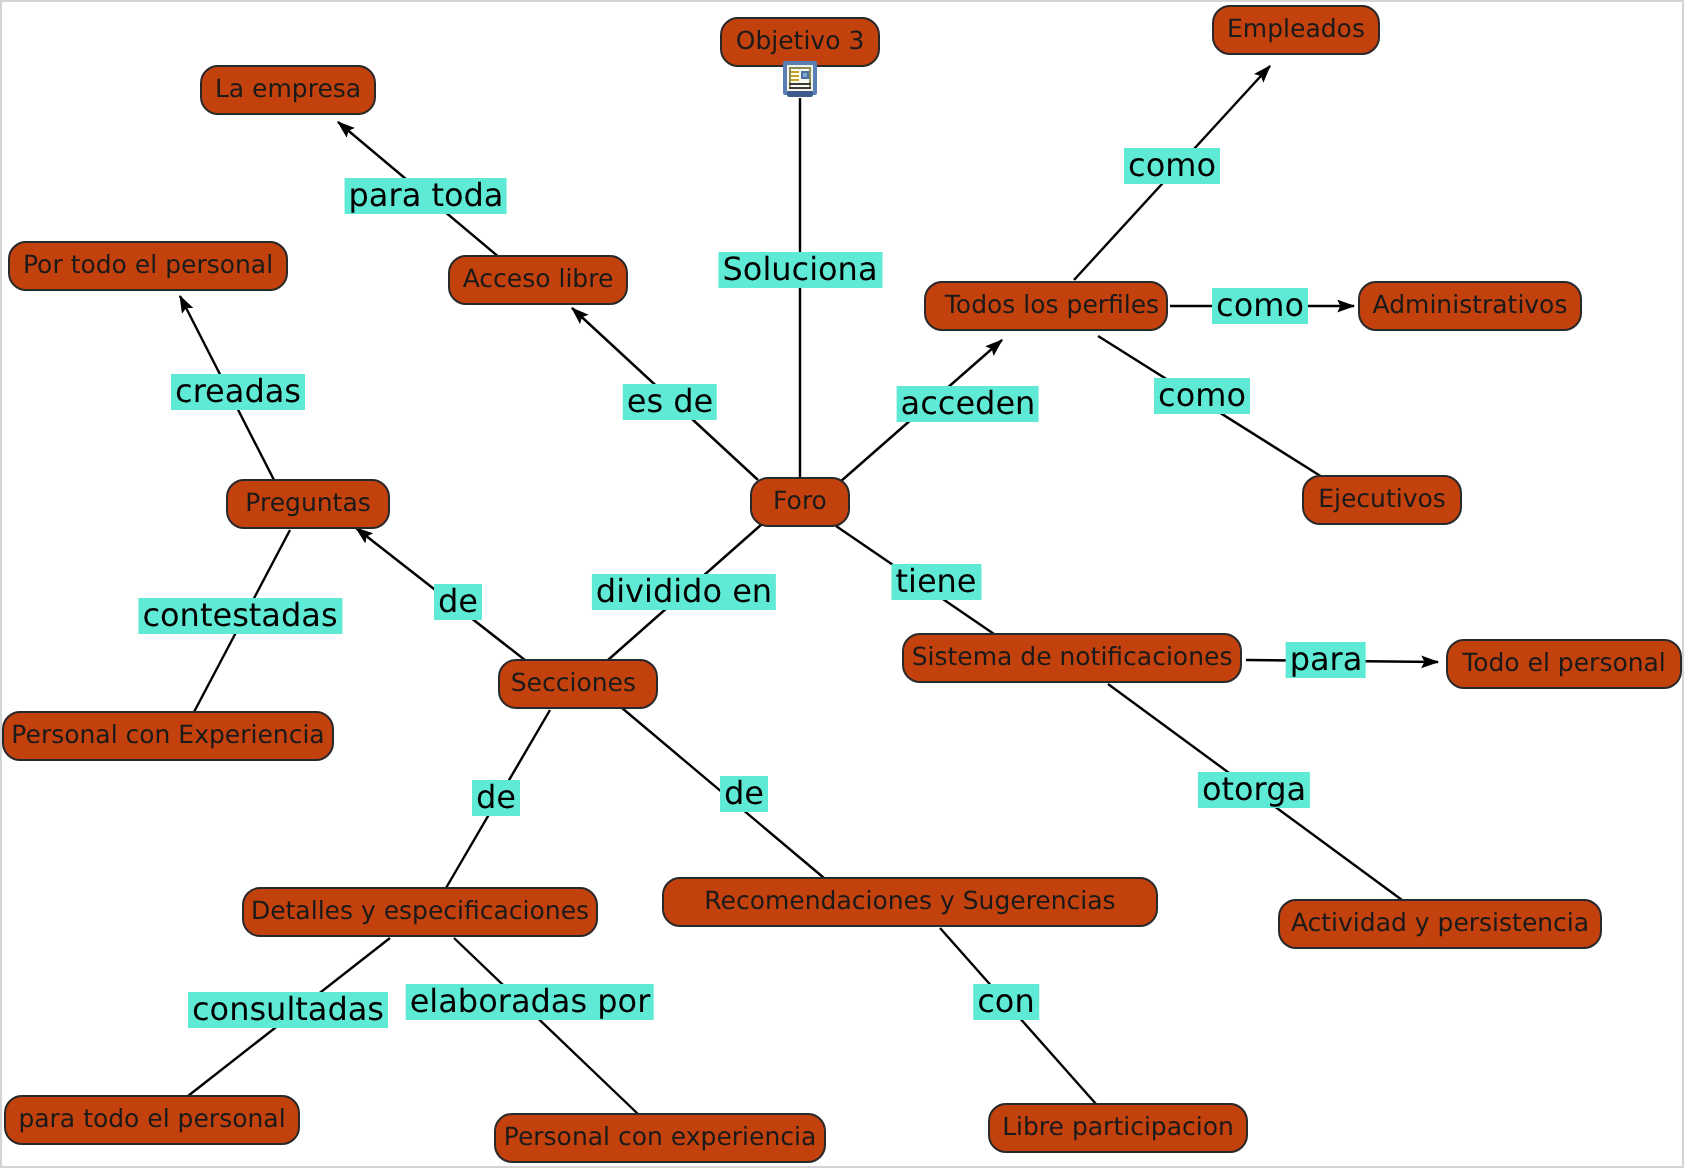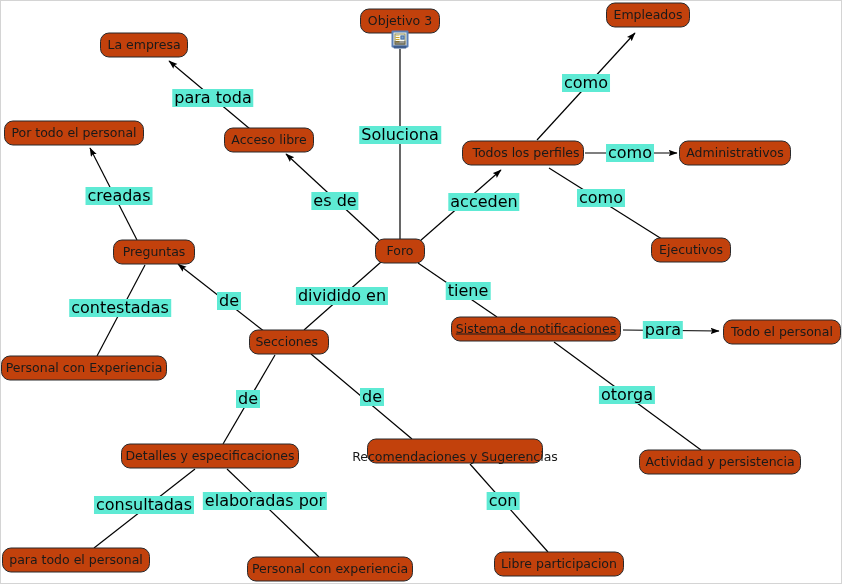--- a/index.html
+++ b/index.html
@@ -200,39 +200,39 @@
       </div>
       <div class="node" style="left: 690px; top: 249px; width: 80px;">
         <span>Ejecutivos</span>
       </div>
       <div class="node" style="left: 153px; top: 251px; width: 82px;">
         <span>Preguntas</span>
       </div>
       <div class="node" style="left: 399px; top: 250px; width: 50px;">
         <span>Foro</span>
       </div>
-      <div class="node" style="left: 535px; top: 328px; width: 170px; text-decoration: underline;">
+      <div class="node" style="left: 535px; top: 328px; width: 170px;">
         <span>Sistema de notificaciones</span>
       </div>
       <div class="node" style="left: 781px; top: 331px; width: 118px;">
         <span>Todo el personal</span>
       </div>
       <div class="node" style="left: 83px; top: 367px; width: 166px;">
         <span>Personal con Experiencia</span>
       </div>
       <div class="node" style="left: 288px; top: 341px; width: 80px; justify-content: flex-end;">
         <span>Secciones</span>
       </div>
       <div class="node" style="left: 719px; top: 461px; width: 162px;">
         <span>Actividad y persistencia</span>
       </div>
       <div class="node" style="left: 209px; top: 455px; width: 178px;">
         <span>Detalles y especificaciones</span>
       </div>
-      <div class="node" style="left: 454px; top: 450px; width: 176px; align-items: flex-end;">
+      <div class="node" style="left: 454px; top: 450px; width: 248px;">
         <span>Recomendaciones y Sugerencias</span>
       </div>
       <div class="node" style="left: 75px; top: 559px; width: 148px;">
         <span>para todo el personal</span>
       </div>
       <div class="node" style="left: 329px; top: 568px; width: 166px;">
         <span>Personal con experiencia</span>
       </div>
       <div class="node" style="left: 558px; top: 563px; width: 130px;">
         <span>Libre participacion</span>

